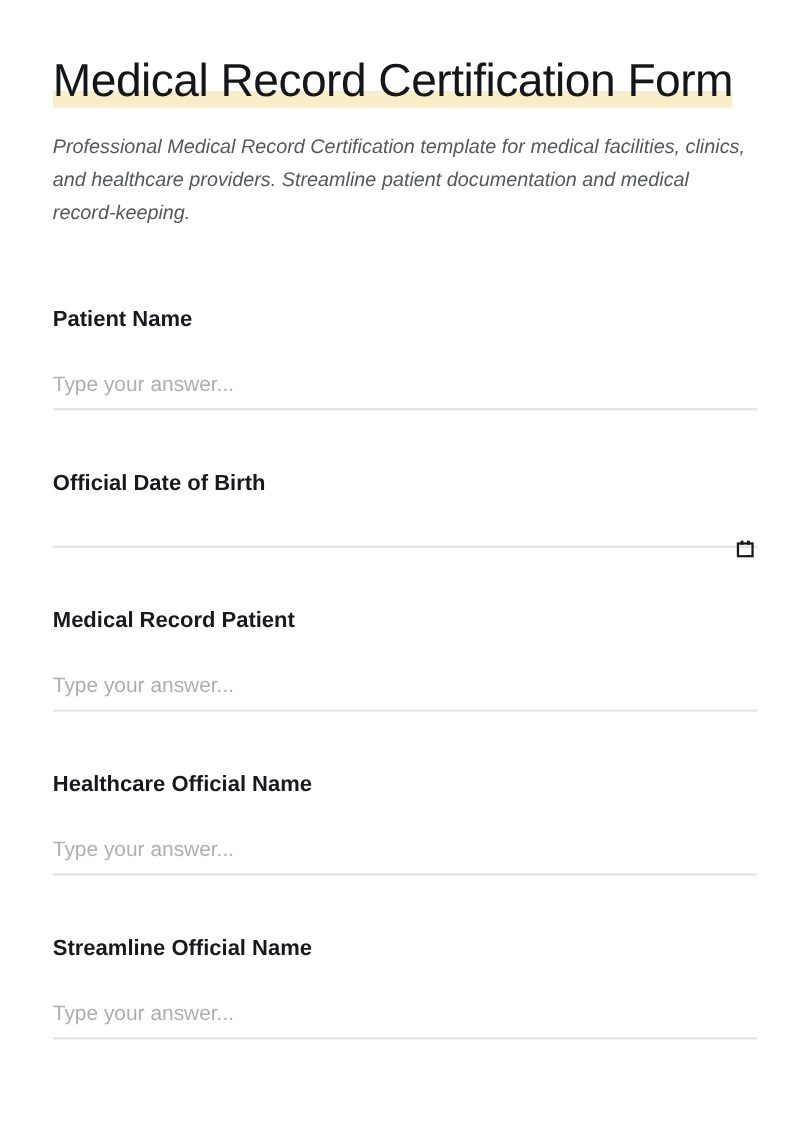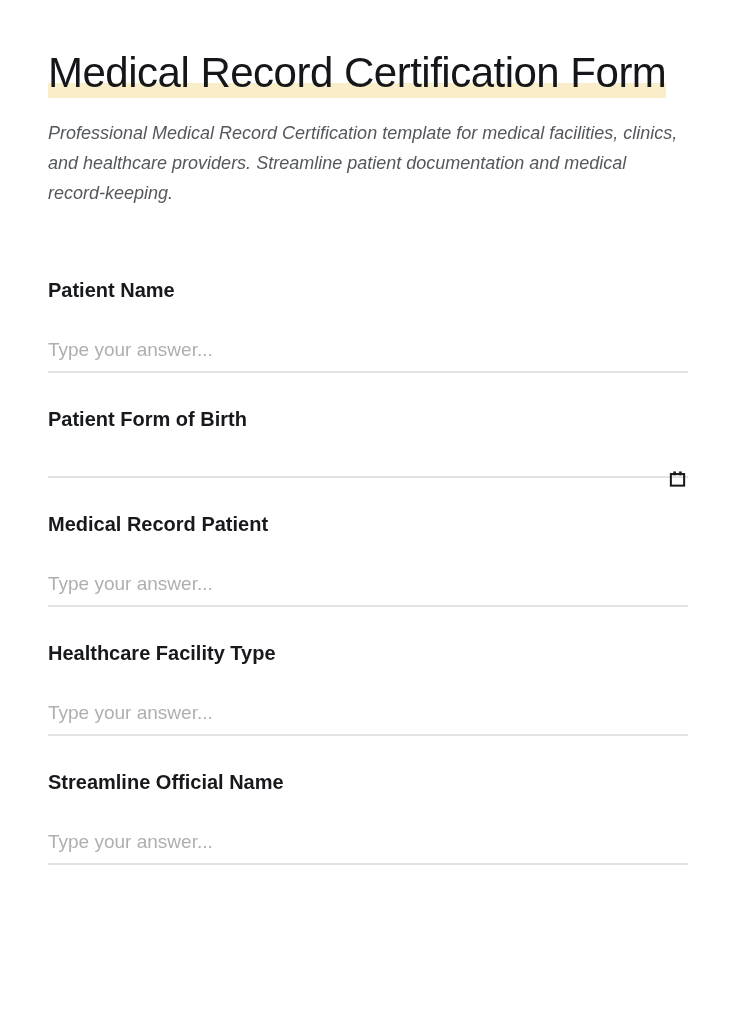--- a/index.html
+++ b/index.html
@@ -27,21 +27,21 @@
   }
 
   .desc {
     margin: 18px 0 68px 0;
     font-size: 18px;
     line-height: 30px;
     font-style: italic;
     color: var(--description-color, #54575C);
   }
 
-  .field { margin-bottom: 32px; }
+  .field { margin-bottom: 52px; }
   .field-label {
     font-size: 20px;
     line-height: 28px;
     font-weight: 700;
     color: var(--label-color, #17191C);
   }
   .input-row {
     position: relative;
     margin-top: 34px;
     padding-bottom: 9px;
@@ -83,42 +83,42 @@
   <div class="fields">
   <div class="field">
     <div class="field-label">Patient Name</div>
     <div class="input-row">
       <input class="text-input" type="text" placeholder="Type your answer..." style="">
 
     </div>
   </div>
 
   <div class="field">
-    <div class="field-label">Patient Form of Birth</div>
+    <div class="field-label">Official Date of Birth</div>
     <div class="input-row">
       <span class="cal">
         <svg width="17" height="18" viewBox="0 0 20 20" aria-hidden="true">
           <rect x="2.2" y="4.2" width="15.6" height="13.6" fill="none" stroke="currentColor" stroke-width="2.4"></rect>
           <rect x="5.1" y="1.1" width="3" height="4.5" fill="currentColor"></rect>
           <rect x="11.9" y="1.1" width="3" height="4.5" fill="currentColor"></rect>
         </svg>
       </span>
     </div>
   </div>
 
   <div class="field">
     <div class="field-label">Medical Record Patient</div>
     <div class="input-row">
       <input class="text-input" type="text" placeholder="Type your answer..." style="">
 
     </div>
   </div>
 
   <div class="field">
-    <div class="field-label">Healthcare Facility Type</div>
+    <div class="field-label">Healthcare Official Name</div>
     <div class="input-row">
       <input class="text-input" type="text" placeholder="Type your answer..." style="">
 
     </div>
   </div>
 
   <div class="field">
     <div class="field-label">Streamline Official Name</div>
     <div class="input-row">
       <input class="text-input" type="text" placeholder="Type your answer..." style="">

